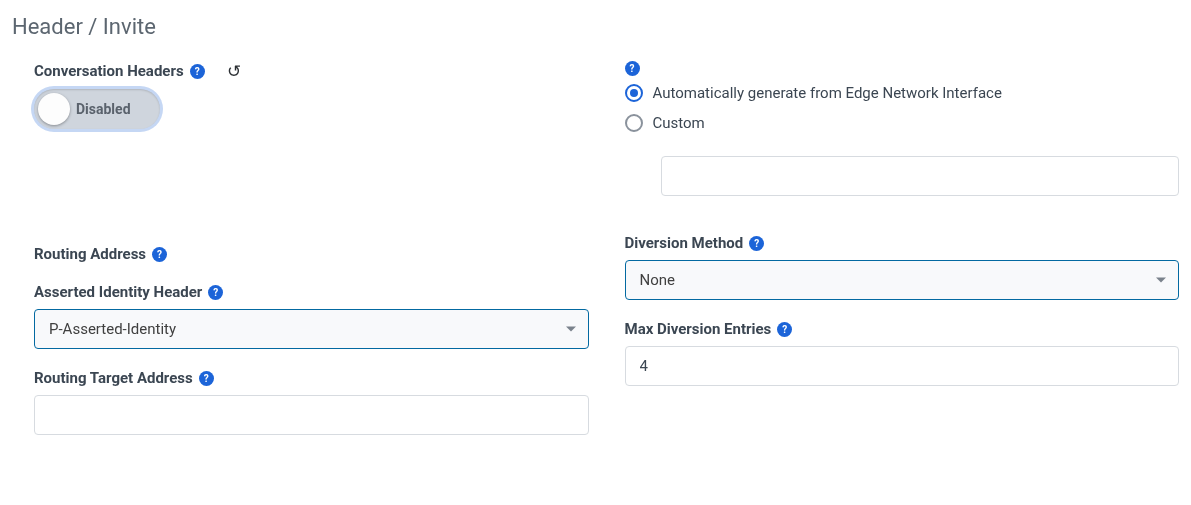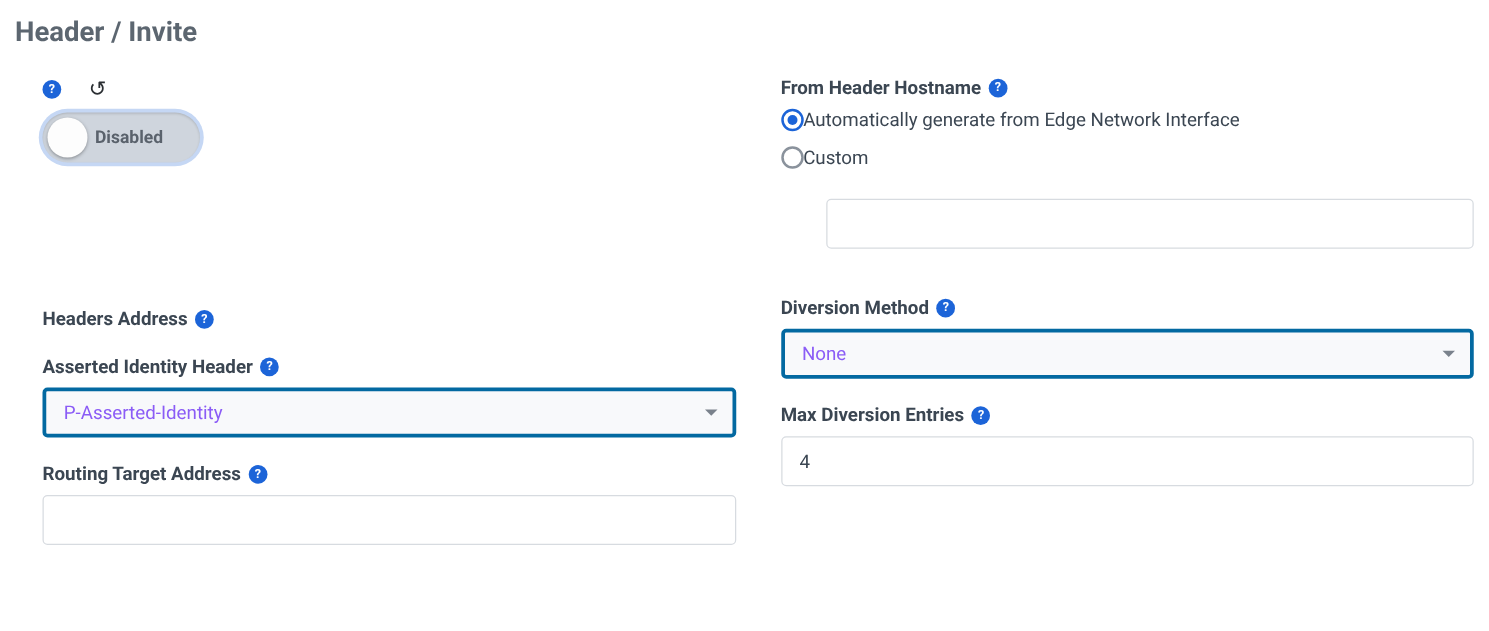--- a/index.html
+++ b/index.html
@@ -8,21 +8,21 @@
     }
     body {
       margin: 0;
       padding: 14px 12px;
       background: #fff;
       color: #42505f;
       font-size: 14px;
     }
     .section-title {
       font-size: 22px;
-      font-weight: 700;
+      font-weight: 400;
       color: #5c6670;
       margin: 0 0 22px 0;
     }
     .cols {
       display: flex;
       gap: 36px;
     }
     .col {
       flex: 1;
       min-width: 0;
@@ -91,29 +91,29 @@
       box-shadow: 0 1px 3px rgba(0,0,0,0.35);
     }
     .toggle-label {
       font-weight: 700;
       color: #5a626c;
       font-size: 14px;
     }
     
     .select {
       position: relative;
-      border: 3px solid #0369a1;
+      border: 1px solid #0369a1;
       border-radius: 4px;
       background: #f8f9fb;
       height: 40px;
       display: flex;
       align-items: center;
       padding: 0 36px 0 14px;
       cursor: pointer;
-      color: #8b5cf6;
+      color: #404040;
       font-size: 15px;
     }
     .select-caret {
       position: absolute;
       right: 12px;
       top: 50%;
       transform: translateY(-50%);
       width: 0;
       height: 0;
       border-left: 5px solid transparent;
@@ -133,20 +133,21 @@
       outline: none;
     }
     .text-input.sub {
       margin-left: 36px;
       width: calc(100% - 36px);
     }
     
     .radio-row {
       display: flex;
       align-items: center;
+      gap: 10px;
       margin-bottom: 12px;
       cursor: pointer;
       font-size: 15px;
       color: #3b4652;
     }
     .radio {
       width: 18px;
       height: 18px;
       border-radius: 50%;
       border: 2px solid #1c64d8;
@@ -172,34 +173,35 @@
 <body>
 
 <h2 class="section-title">Header / Invite</h2>
 
 <div class="cols">
 
   <div class="col col-left">
 
     <div class="field">
       <div class="field-label-row">
+        <span class="field-label">Conversation Headers</span>
         <span class="help-icon">?</span>
         <span class="reset-icon">↻</span>
       </div>
       <div class="toggle">
         <div class="toggle-knob"></div>
         <span class="toggle-label">Disabled</span>
       </div>
     </div>
 
     <div class="spacer-tall"></div>
 
     <div class="field">
       <div class="field-label-row">
-        <span class="field-label">Headers Address</span>
+        <span class="field-label">Routing Address</span>
         <span class="help-icon">?</span>
       </div>
     </div>
 
     <div class="field">
       <div class="field-label-row">
         <span class="field-label">Asserted Identity Header</span>
         <span class="help-icon">?</span>
       </div>
       <div class="select">
@@ -214,21 +216,20 @@
         <span class="help-icon">?</span>
       </div>
       <input class="text-input" type="text" value="" style="">
     </div>
   </div>
 
   <div class="col">
 
     <div class="field">
       <div class="field-label-row">
-        <span class="field-label">From Header Hostname</span>
         <span class="help-icon">?</span>
       </div>
       <div class="radio-row">
         <span class="radio">
             <span class="radio-dot"></span>
           </span>
         <span>Automatically generate from Edge Network Interface</span>
       </div>
       <div class="radio-row" style="margin-bottom:24px;">
         <span class="radio unchecked"></span>

